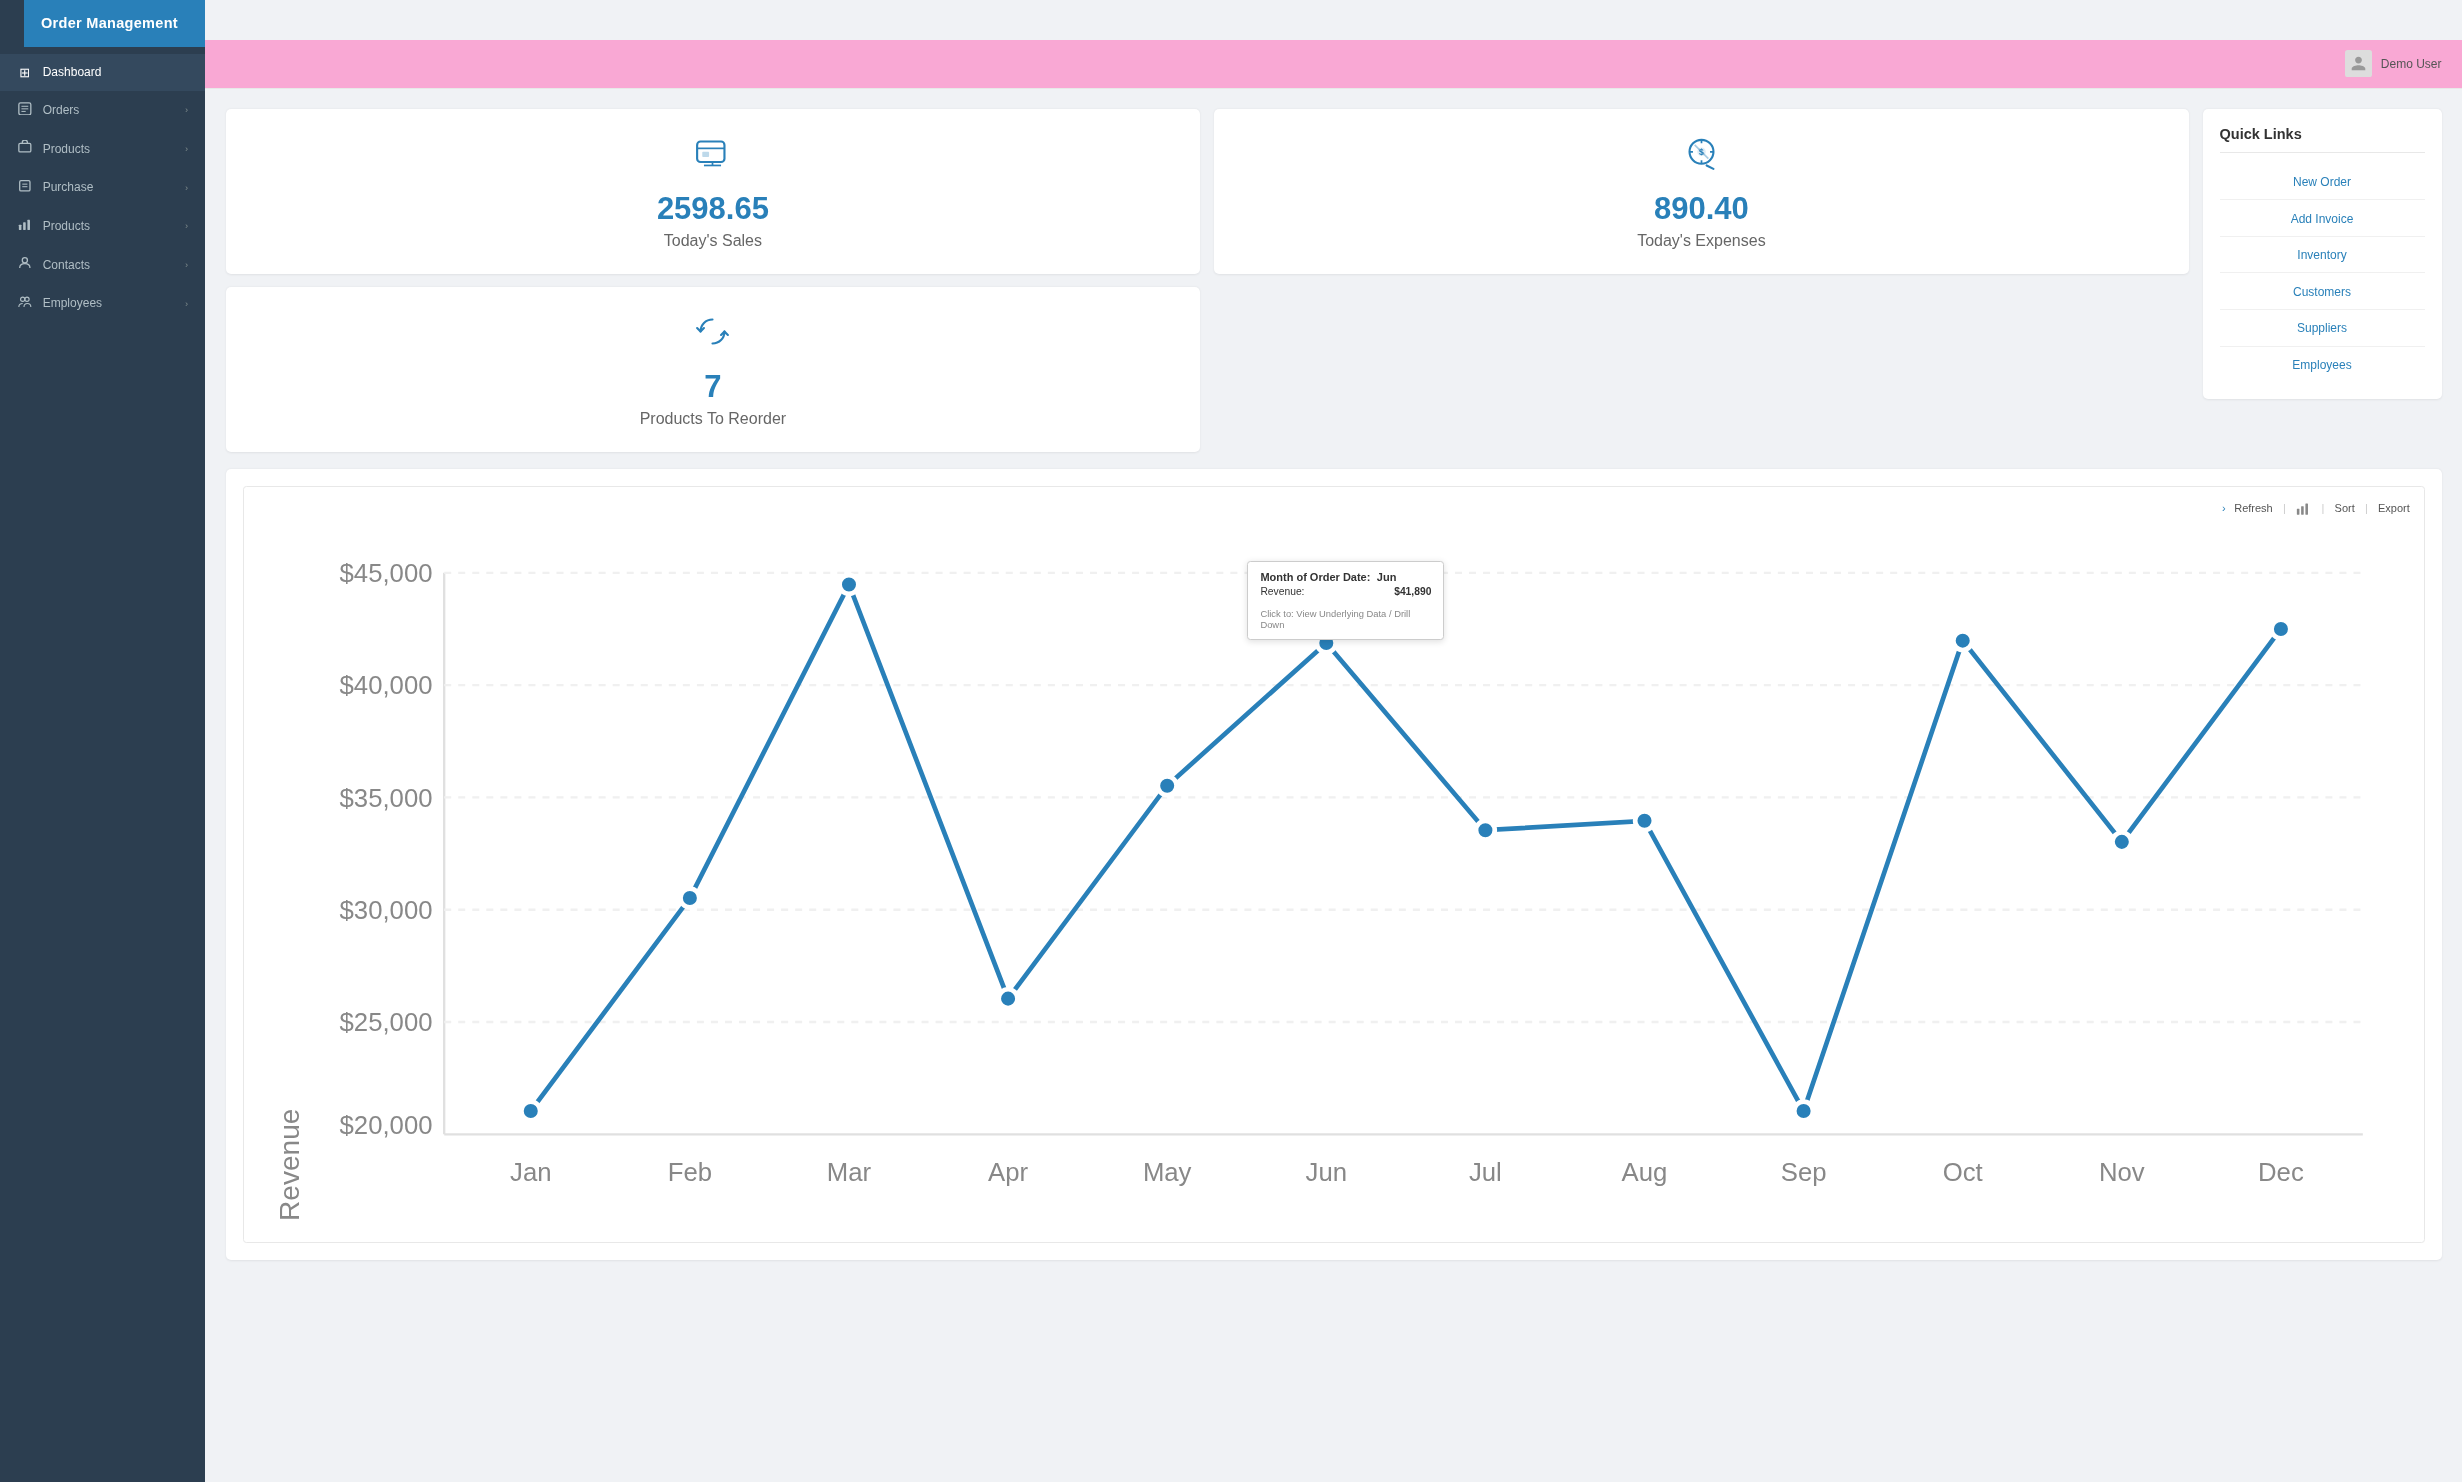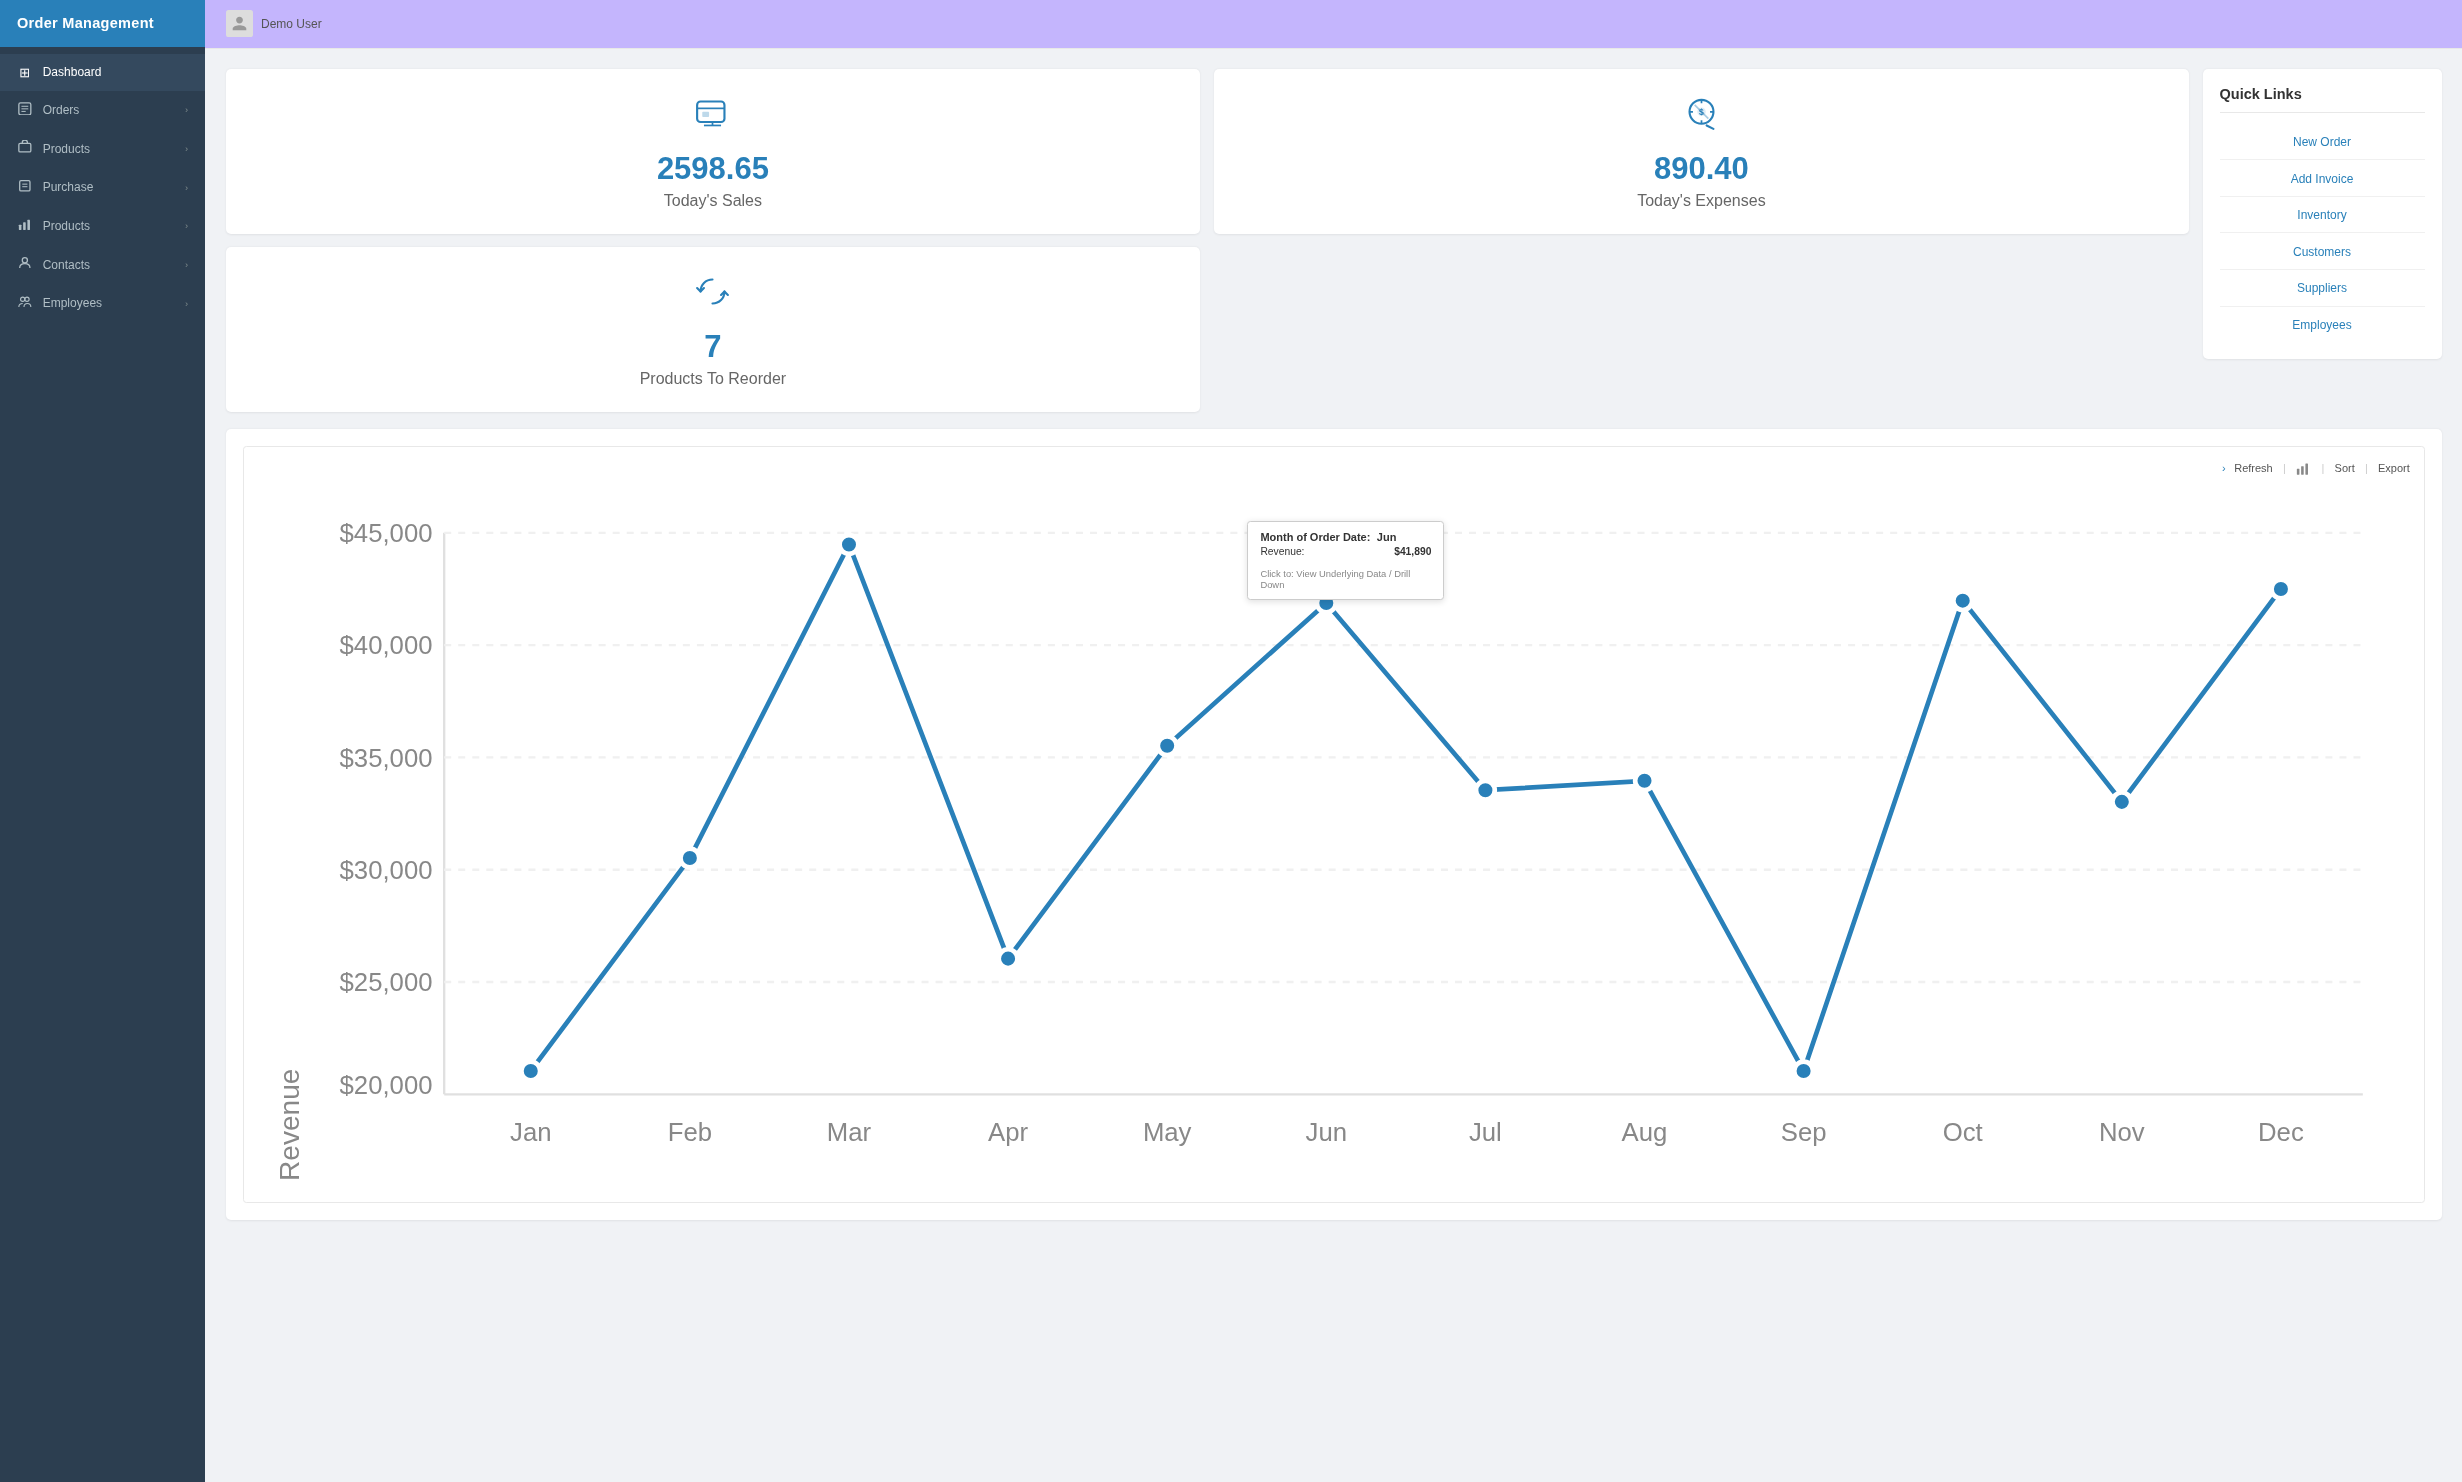--- a/index.html
+++ b/index.html
@@ -1,31 +1,31 @@
 <!DOCTYPE html>
 <html style="font-size:13.7px"><head>
   <meta charset="utf-8">
   <style>
     * { box-sizing: border-box; margin: 0; padding: 0; }
     body { font-family: 'Segoe UI', Arial, sans-serif; background: #f0f2f5; display: flex; height: 100vh; overflow: hidden; }
 
     
     .sidebar { width: 205px; min-width: 205px; background: #2c3e50; display: flex; flex-direction: column; height: 100vh; }
-    .sidebar-header { background: #2980b9; padding: 15.4px 17px; }
+    .sidebar-header { background: #2980b9; padding: 15.4px 17px; margin-left: 24px; }
     .sidebar-header span { color: #fff; font-size: 14.5px; font-weight: 700; letter-spacing: 0.3px; }
     .sidebar-nav { flex: 1; padding: 6.8px 0; }
     .sidebar-item { display: flex; align-items: center; justify-content: space-between; padding: 11px 17px; cursor: pointer; color: #b0bec5; font-size: 12px; transition: background 0.15s; }
     .sidebar-item.active { background: #34495e; color: #fff; }
     .sidebar-item-left { display: flex; align-items: center; gap: 10.3px; }
     .sidebar-icon { font-size: 13px; width: 15.4px; text-align: center; }
     .sidebar-arrow { font-size: 9.4px; color: #7f8c8d; }
 
     
     .main { flex: 1; display: flex; flex-direction: column; height: 100vh; overflow-y: auto; }
-    .topbar { background: #c4b5fd; padding: 10.3px 20.5px; display: flex; align-items: center; justify-content: flex-start; border-bottom: 0.9px solid #e8e8e8; min-height: 46px; }
+    .topbar { background: #f9a8d4; padding: 10.3px 20.5px; display: flex; align-items: center; justify-content: flex-end; border-bottom: 0.9px solid #e8e8e8; min-height: 46px; margin-top: 40px; }
     .user-info { display: flex; align-items: center; gap: 8.5px; font-size: 12px; color: #555; }
     .user-avatar { width: 27px; height: 27px; background: #ddd; border-radius: 2.6px; display: flex; align-items: center; justify-content: center; }
     .user-avatar svg { width: 17px; height: 17px; fill: #999; }
 
     .content { padding: 20.5px; flex: 1; }
     .cards-grid { display: grid; grid-template-columns: 1fr 1fr; gap: 13.7px; }
     .stat-card { background: #fff; border-radius: 5.1px; padding: 24px 17px; display: flex; flex-direction: column; align-items: center; justify-content: center; min-height: 137px; box-shadow: 0 0.9px 2.6px rgba(0,0,0,0.07); }
     .stat-icon { font-size: 31px; margin-bottom: 8.5px; }
     .stat-value { font-size: 31px; font-weight: 700; color: #2980b9; margin-bottom: 5.1px; }
     .stat-label { font-size: 16px; color: #666; }

